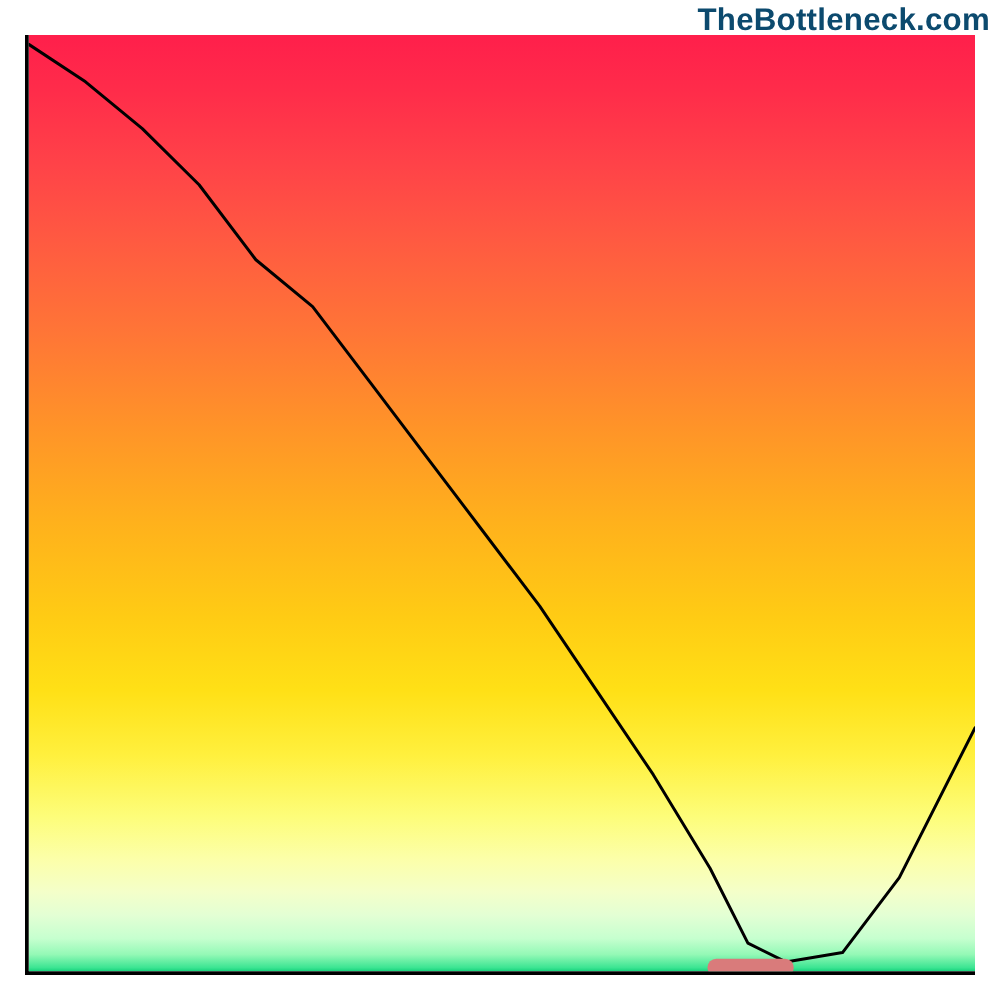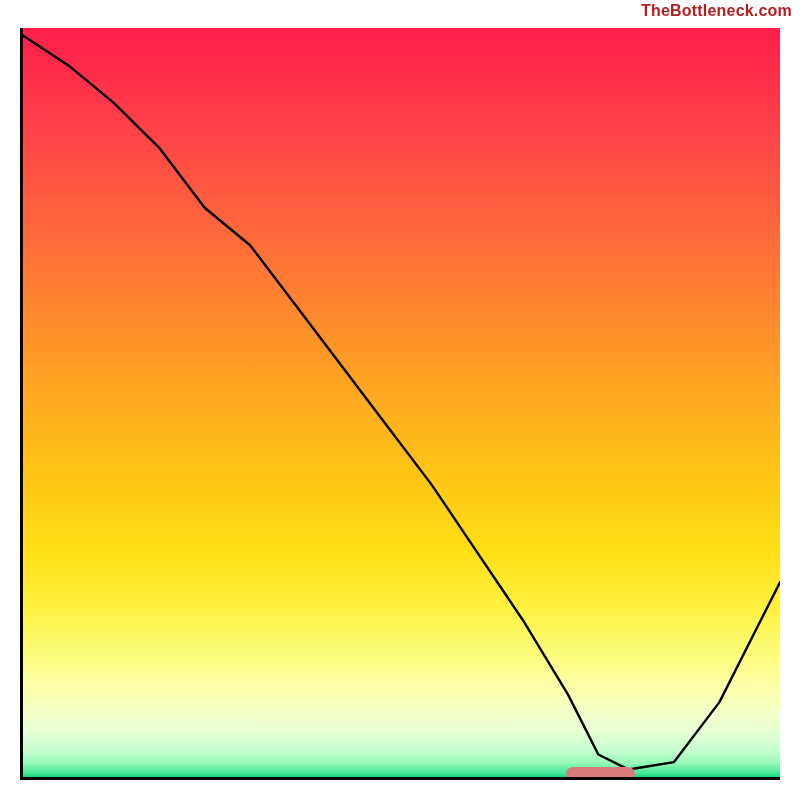--- a/index.html
+++ b/index.html
@@ -13,23 +13,23 @@
   }
   .canvas {
     position: relative;
     width: 800px;
     height: 800px;
   }
   .attribution {
     position: absolute;
     top: 2px;
     right: 8px;
-    font-size: 16px;
+    font-size: 25px;
     font-weight: 600;
-    color: #b91c1c;
+    color: #0c4a6e;
     letter-spacing: 0.2px;
   }
   .plot-area {
     position: absolute;
     left: 20px;
     top: 28px;
     width: 760px;
     height: 752px;
     box-sizing: border-box;
     border-left: 3px solid #000;

